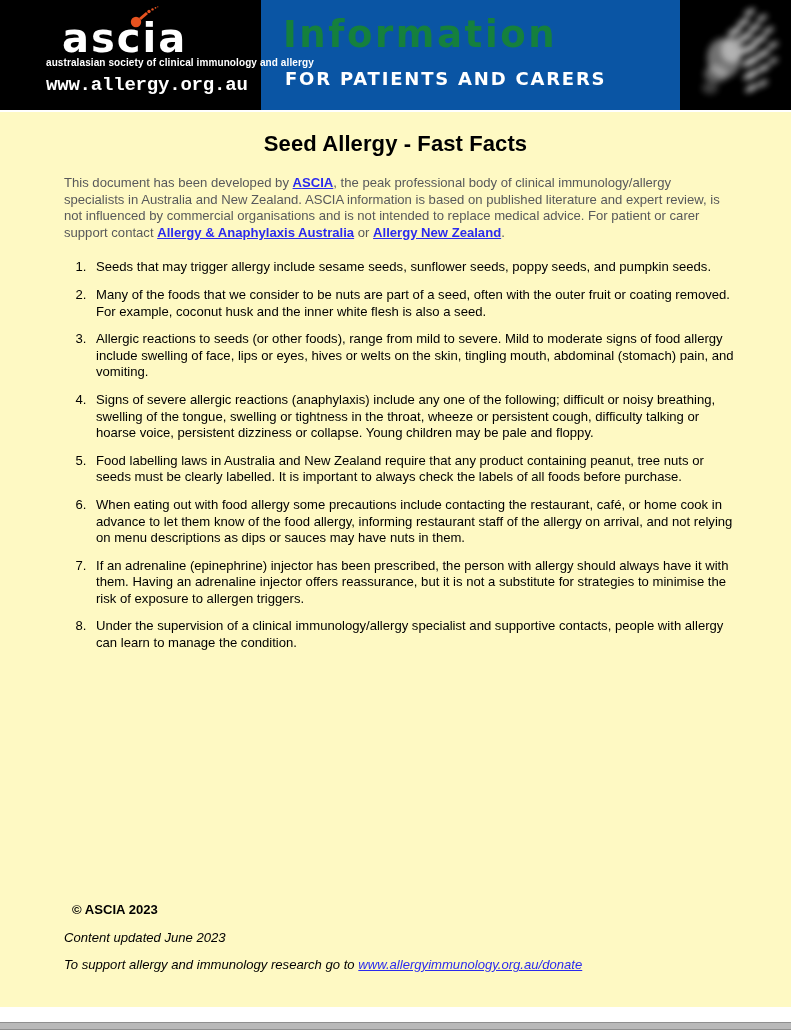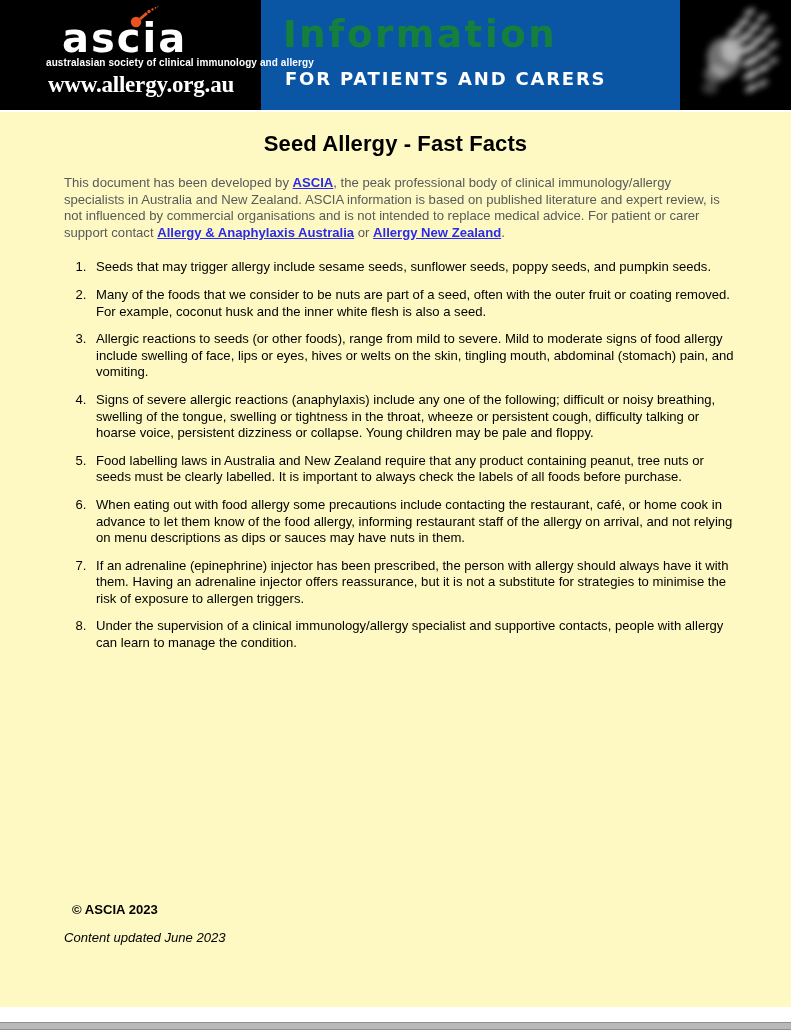--- a/index.html
+++ b/index.html
@@ -89,22 +89,22 @@
     letter-spacing: 0.1px;
     white-space: nowrap;
   }
   .logo-url {
     position: absolute;
     left: 46px;
     top: 74px;
     width: 190px;
     text-align: center;
     color: #ffffff;
-    font-family: Liberation Serif, serif;
-    font-size: 23px;
+    font-family: Liberation Mono, monospace;
+    font-size: 19px;
     font-weight: 700;
     line-height: 22px;
     letter-spacing: -0.2px;
     white-space: nowrap;
   }
 
   
   .info-title {
     position: absolute;
     left: 283px;
@@ -289,17 +289,18 @@
     <li>Signs of severe allergic reactions (anaphylaxis) include any one of the following; difficult or noisy breathing, swelling of the tongue, swelling or tightness in the throat, wheeze or persistent cough, difficulty talking or hoarse voice, persistent dizziness or collapse. Young children may be pale and floppy.</li>
     <li>Food labelling laws in Australia and New Zealand require that any product containing peanut, tree nuts or seeds must be clearly labelled. It is important to always check the labels of all foods before purchase.</li>
     <li>When eating out with food allergy some precautions include contacting the restaurant, café, or home cook in advance to let them know of the food allergy, informing restaurant staff of the allergy on arrival, and not relying on menu descriptions as dips or sauces may have nuts in them.</li>
     <li>If an adrenaline (epinephrine) injector has been prescribed, the person with allergy should always have it with them. Having an adrenaline injector offers reassurance, but it is not a substitute for strategies to minimise the risk of exposure to allergen triggers.</li>
     <li>Under the supervision of a clinical immunology/allergy specialist and supportive contacts, people with allergy can learn to manage the condition.</li>
   </ol>
 
   <div class="footer">
     <div class="footer-copy">© ASCIA 2023</div>
     <div class="footer-line">Content updated June 2023</div>
+    <div class="footer-line"><span>To support allergy and immunology research go to </span><a href="#">www.allergyimmunology.org.au/donate</a></div>
   </div>
 
 </div>
 
 <div class="viewer-bar"></div>
 
 </body></html>

